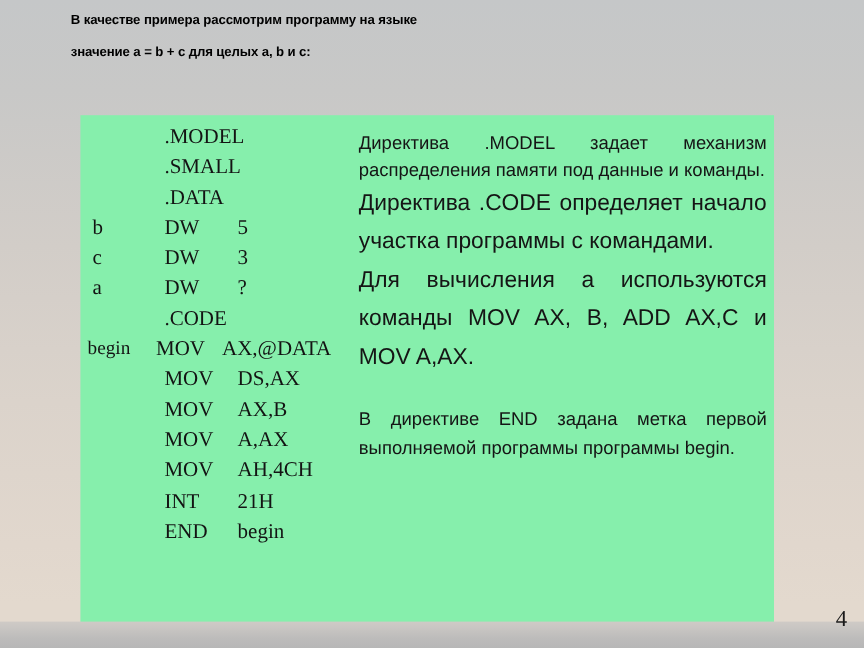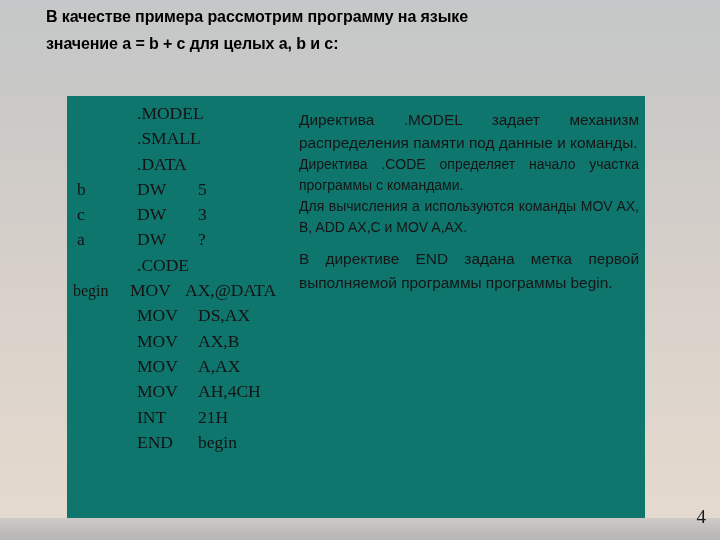--- a/index.html
+++ b/index.html
@@ -33,39 +33,39 @@
     background: linear-gradient(to bottom,
         #cfcac6 0%,
         #c9c6c3 22%,
         #bdbcbb 62%,
         #b7b7b7 100%);
   }
 
   
   #slide-heading {
     position: absolute;
-    left: 46px;
+    left: 59px;
     top: 4px;
     width: 640px;
     color: #000000;
-    font-size: 16px;
+    font-size: 11px;
     font-weight: bold;
     line-height: 26.5px;
     letter-spacing: -0.1px;
   }
   #slide-heading .hline { display: block; white-space: nowrap; }
 
   
   #scan-panel {
     position: absolute;
     left: 67px;
     top: 96px;
     width: 578px;
     height: 425px;
-    background: #0f766e;
+    background: #86efac;
     overflow: hidden;
   }
 
   #scan-inner {
     position: relative;
     width: 578px;
     height: 425px;
   }
 
   
@@ -115,24 +115,24 @@
     color: #151515;
     font-size: 15.4px;
     line-height: 23.2px;
   }
   #explanation p {
     margin: 0 0 0 0;
     text-align: justify;
     text-justify: inter-word;
   }
   #explanation p.big {
-    font-size: 14px;
-    line-height: 21px;
-  }
-  #explanation p.gap { margin-top: 9px; }
+    font-size: 19px;
+    line-height: 32px;
+  }
+  #explanation p.gap { margin-top: 24px; }
 
   
   #page-number {
     position: absolute;
     right: 14px;
     bottom: 14px;
     font-family: "Liberation Serif", serif;
     font-size: 19px;
     color: #1a1a1a;
     line-height: 1;

